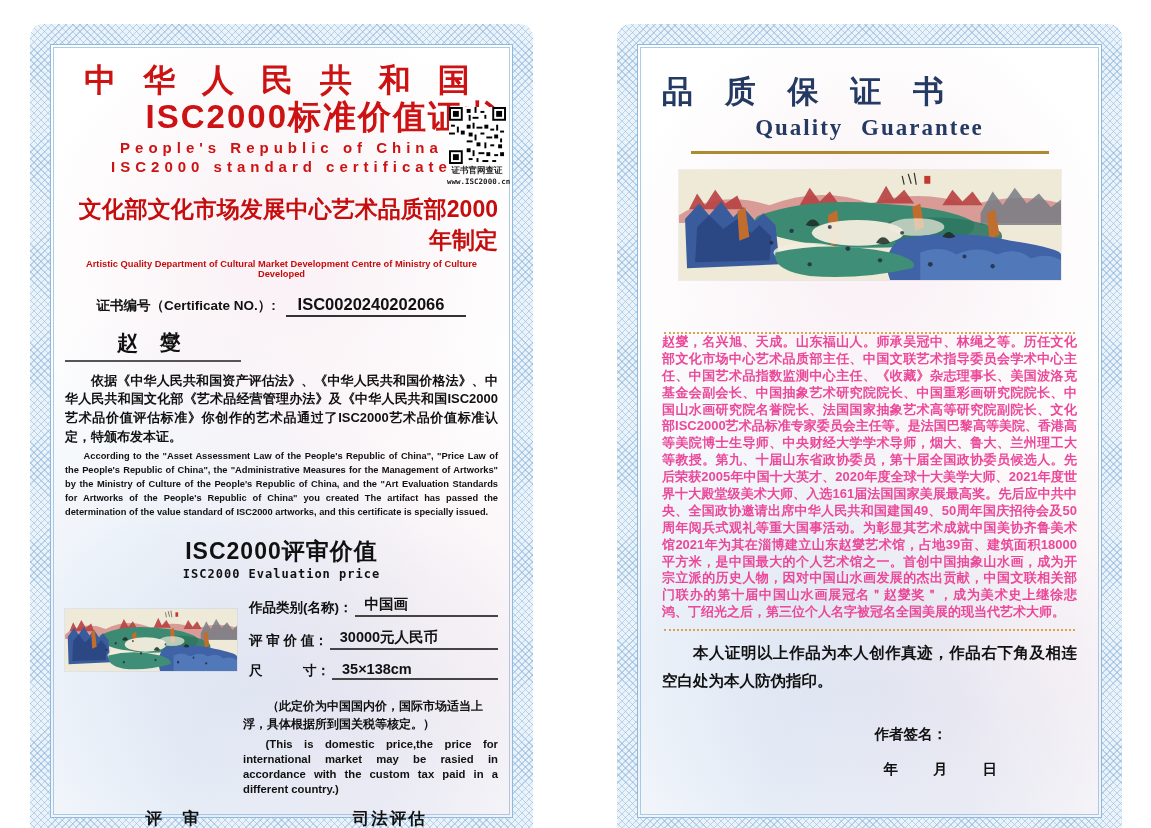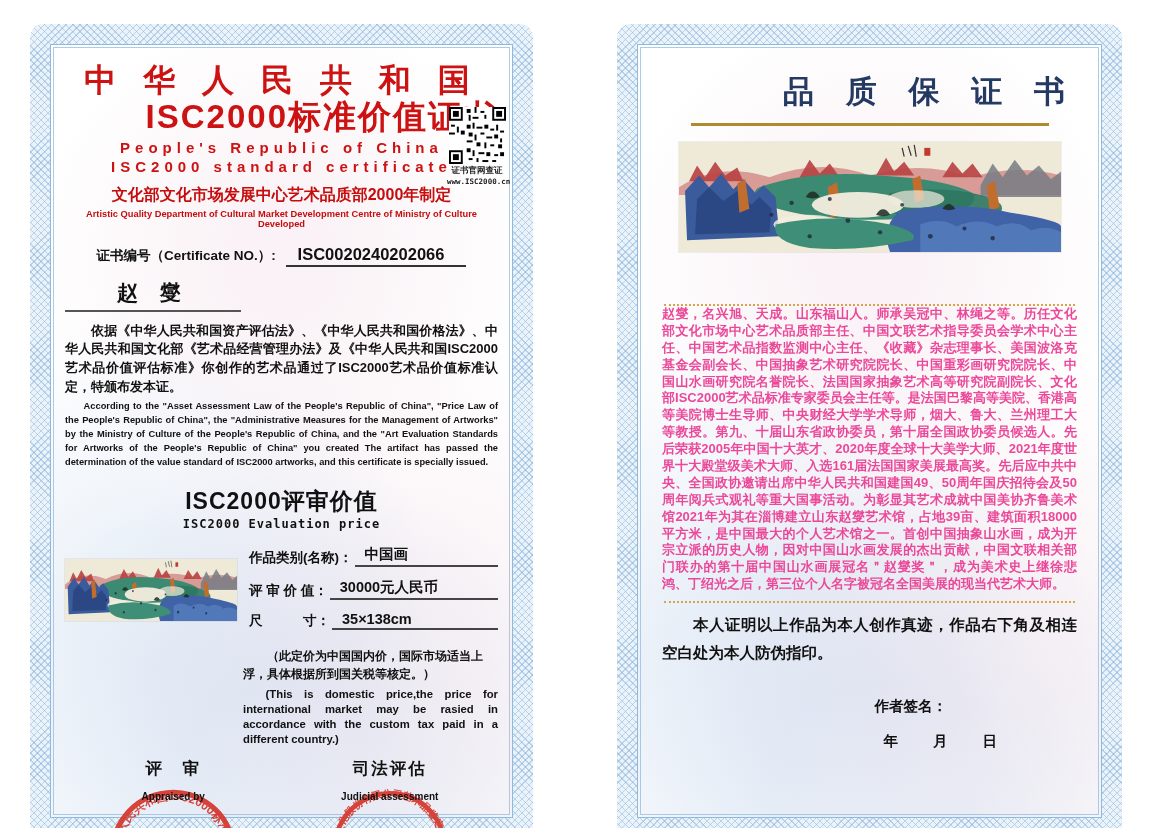--- a/index.html
+++ b/index.html
@@ -25,21 +25,21 @@
   
   .lp-content{padding:18px 14px 0 14px;}
   .lp-title1{color:#cc1212;font-weight:bold;font-size:32px;letter-spacing:9px;text-align:center;line-height:1.1;}
   .lp-title2{color:#cc1212;font-weight:bold;font-size:33px;letter-spacing:2px;text-align:right;line-height:1.15;}
   .lp-en{color:#cc1212;font-weight:bold;font-size:15px;letter-spacing:5px;text-align:center;line-height:1.25;margin-top:3px;}
   .lp-en2{margin-top:0;}
   .qr-block{position:absolute;right:5px;top:62px;width:60px;text-align:center;z-index:3;}
   .qr-block svg{width:57px;height:57px;display:block;margin:0 auto;}
   .qr-cap1{font-size:8.5px;font-weight:bold;color:#222;margin-top:1px;}
   .qr-cap2{font-size:7.5px;font-weight:bold;color:#222;font-family:"DejaVu Sans Mono",monospace;}
-  .dept-cn{color:#c50d0d;font-weight:bold;font-size:16px;text-align:center;margin-top:8px;letter-spacing:0px;}
+  .dept-cn{color:#c50d0d;font-weight:bold;font-size:23px;text-align:right;margin-top:17px;letter-spacing:0px;}
   .dept-en{color:#c50d0d;font-weight:bold;font-size:9.3px;text-align:center;margin-top:3px;}
   .certno-row{margin-top:16px;text-align:center;font-size:13.5px;color:#111;}
   .certno-label{font-weight:bold;}
   .certno-value{font-weight:bold;font-size:16.5px;border-bottom:2px solid #333;padding:0 22px 1px 12px;margin-left:6px;display:inline-block;}
   .artist-name{margin-top:12px;text-align:left;}
   .artist-name span{font-size:21px;font-weight:bold;letter-spacing:8px;color:#111;border-bottom:2px solid #555;padding:0 52px 3px 52px;display:inline-block;}
   .stmt-cn{margin-top:10px;font-size:13px;font-weight:bold;color:#111;line-height:1.45;text-align:justify;text-indent:2em;}
   .stmt-en{margin-top:3px;font-size:9.3px;font-weight:bold;color:#111;line-height:1.5;text-align:justify;text-indent:2em;}
   .eval-title{margin-top:16px;text-align:center;font-size:23px;font-weight:bold;color:#111;letter-spacing:1px;}
   .eval-sub{text-align:center;font-size:12px;font-weight:bold;color:#111;font-family:"DejaVu Sans Mono",monospace;letter-spacing:1px;}
@@ -55,21 +55,21 @@
   .seal-col{flex:1;text-align:center;position:relative;}
   .seal-head{font-size:16.5px;font-weight:bold;color:#111;letter-spacing:2px;}
   .stamp-wrap{position:relative;height:92px;}
   .stamp-wrap svg.stamp{position:absolute;left:50%;transform:translateX(-50%);top:2px;opacity:.93;}
   .stamp-left-svg{width:142px;height:142px;}
   .stamp-right-svg{width:132px;height:132px;}
   .seal-en{position:absolute;top:11px;left:50%;transform:translateX(-50%);font-size:10px;font-weight:bold;color:#111;white-space:nowrap;z-index:4;}
 
   
   .rp-content{padding:26px 24px 0 24px;}
-  .rp-title{color:#253a63;font-family:"Liberation Serif",serif;font-weight:bold;font-size:31px;letter-spacing:12px;text-align:right;}
+  .rp-title{color:#253a63;font-family:"Liberation Serif",serif;font-weight:bold;font-size:31px;letter-spacing:12px;text-align:left;}
   .rp-sub{color:#253a63;font-family:"Liberation Serif",serif;font-weight:bold;font-size:23px;letter-spacing:2px;word-spacing:10px;text-align:center;margin-top:2px;}
   .gold-line{height:3px;background:#b08a2e;width:358px;margin:10px auto 0 auto;}
   .painting{display:block;width:382px;height:110px;margin:16px auto 0 auto;box-shadow:0 0 0 1px rgba(0,0,0,.06);}
   .dash{border-top:2px dotted #d8a24e;height:0;margin:0 2px;}
   .dash-top{margin-top:52px;}
   .bio{font-size:13px;font-weight:bold;color:#ec4899;line-height:1.3;text-align:justify;}
   .dash-bottom{margin-top:8px;}
   .declaration{margin-top:8px;font-size:15.5px;font-weight:bold;color:#111;line-height:1.8;text-indent:2em;text-align:justify;}
   .sig-row{margin-top:30px;text-align:right;padding-right:130px;font-size:14.5px;font-weight:bold;color:#111;}
   .date-row{margin-top:16px;text-align:right;padding-right:78px;font-size:14.5px;font-weight:bold;color:#111;letter-spacing:2px;}
@@ -271,20 +271,21 @@
 
     </div>
   </div>
 </div>
 
 <div class="page page-right">
   <div class="panel">
     <div class="content rp-content">
 
       <div class="rp-title">品 质 保 证 书</div>
+      <div class="rp-sub">Quality Guarantee</div>
       <div class="gold-line"></div>
 
       <svg class="painting" viewBox="0 0 380 112" preserveAspectRatio="none">
           <use href="#artwork-art"></use>
         </svg>
 
       <div class="dash dash-top"></div>
       <div class="bio">赵燮，名兴旭、天成。山东福山人。师承吴冠中、林绳之等。历任文化部文化市场中心艺术品质部主任、中国文联艺术指导委员会学术中心主任、中国艺术品指数监测中心主任、《收藏》杂志理事长、美国波洛克基金会副会长、中国抽象艺术研究院院长、中国重彩画研究院院长、中国山水画研究院名誉院长、法国国家抽象艺术高等研究院副院长、文化部ISC2000艺术品标准专家委员会主任等。是法国巴黎高等美院、香港高等美院博士生导师、中央财经大学学术导师，烟大、鲁大、兰州理工大等教授。第九、十届山东省政协委员，第十届全国政协委员候选人。先后荣获2005年中国十大英才、2020年度全球十大美学大师、2021年度世界十大殿堂级美术大师、入选161届法国国家美展最高奖。先后应中共中央、全国政协邀请出席中华人民共和国建国49、50周年国庆招待会及50周年阅兵式观礼等重大国事活动。为彰显其艺术成就中国美协齐鲁美术馆2021年为其在淄博建立山东赵燮艺术馆，占地39亩、建筑面积18000平方米，是中国最大的个人艺术馆之一。首创中国抽象山水画，成为开宗立派的历史人物，因对中国山水画发展的杰出贡献，中国文联相关部门联办的第十届中国山水画展冠名＂赵燮奖＂，成为美术史上继徐悲鸿、丁绍光之后，第三位个人名字被冠名全国美展的现当代艺术大师。</div>
       <div class="dash dash-bottom"></div>
 

